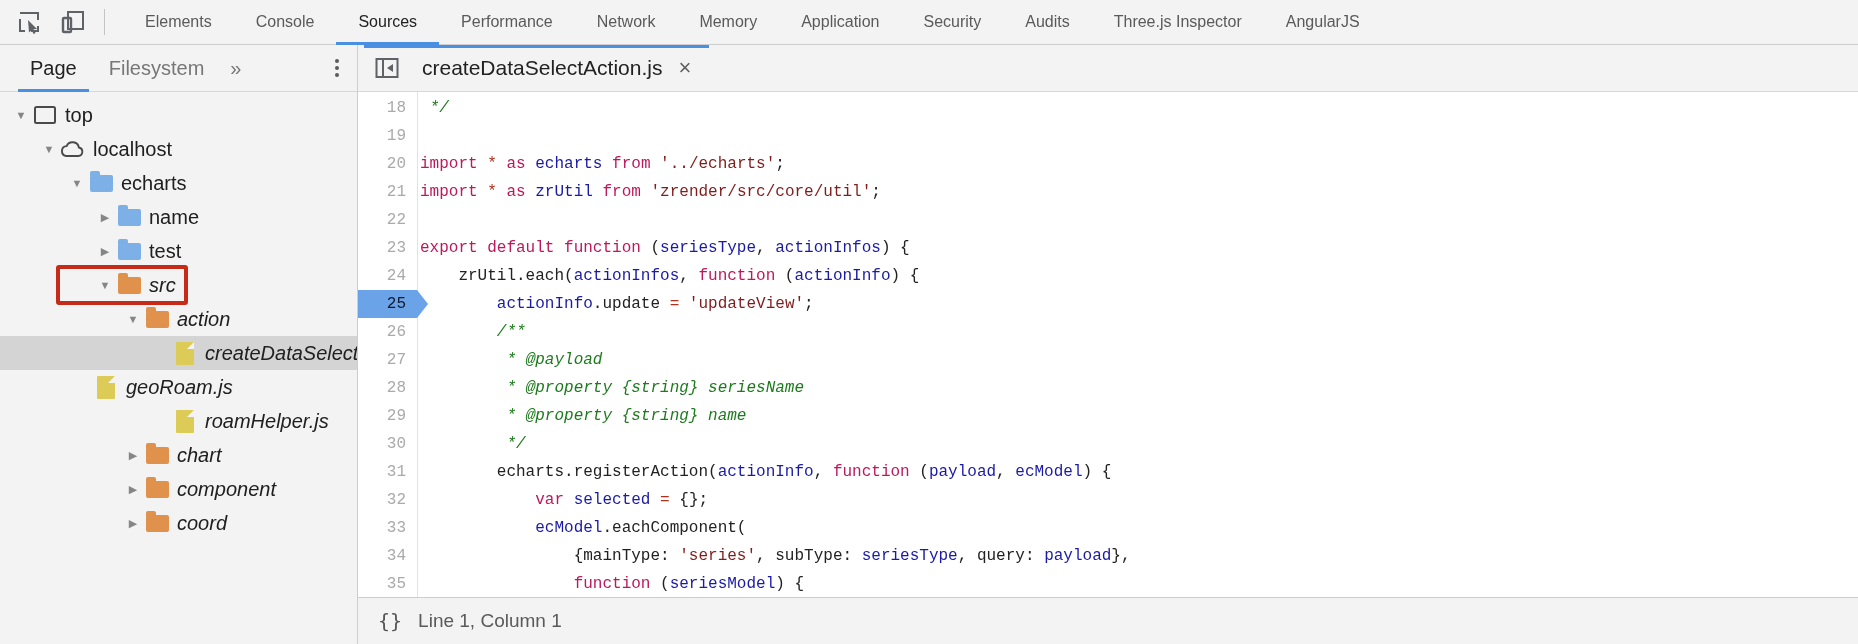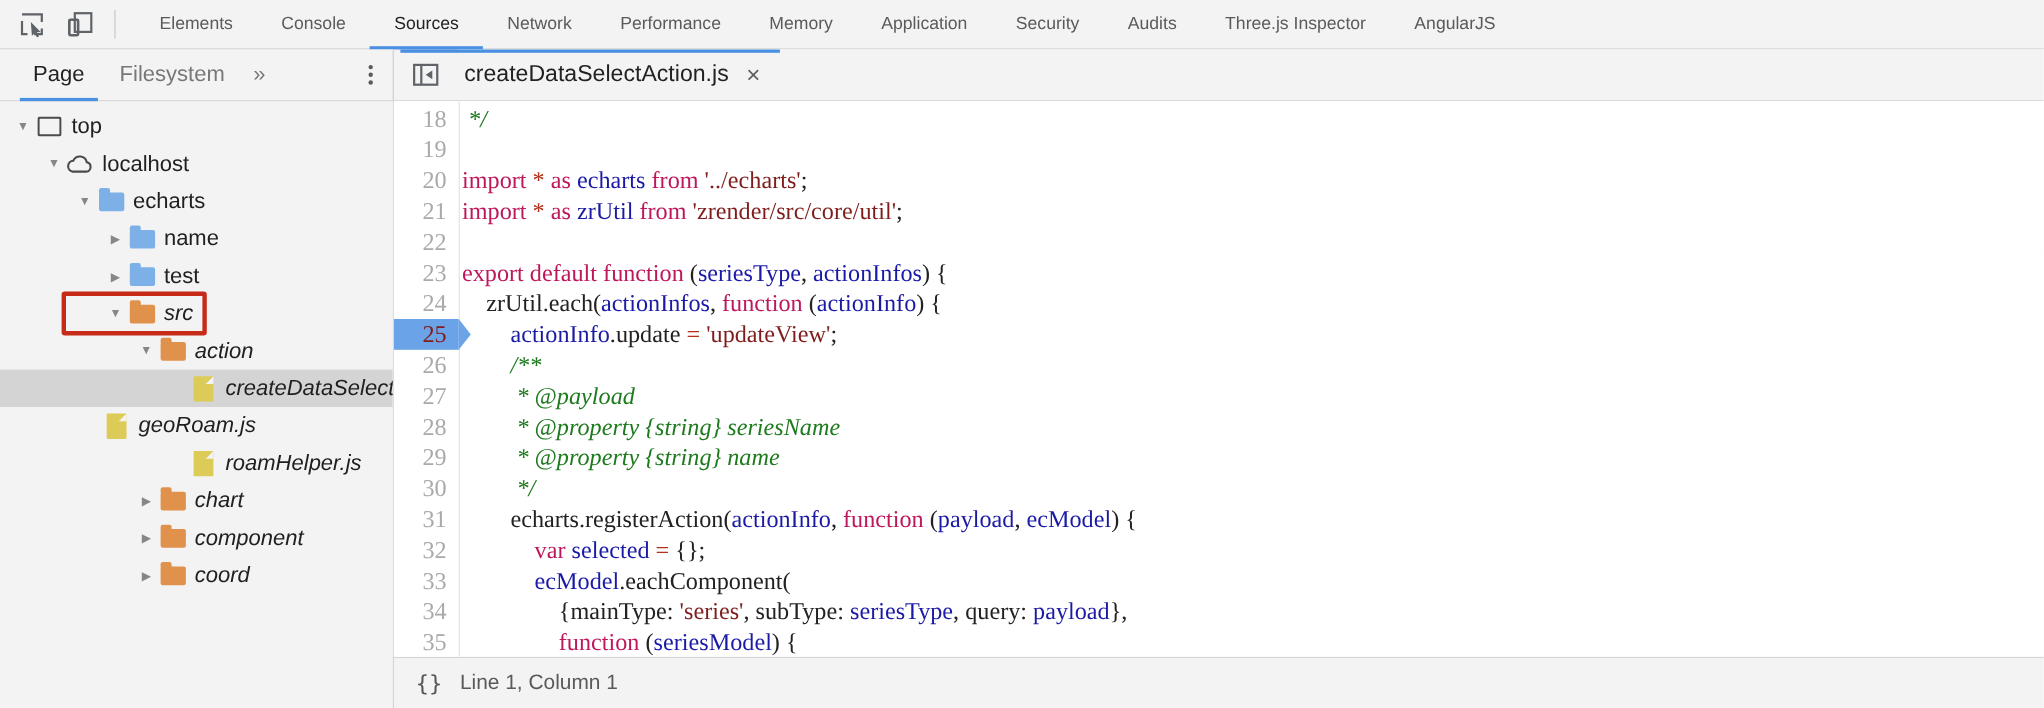--- a/index.html
+++ b/index.html
@@ -204,40 +204,40 @@
     line-height: 1; cursor: pointer;
     padding: 0 2px;
   }
 
   .code-area {
     flex: 1;
     display: flex;
     overflow: hidden;
     background: #ffffff;
     position: relative;
-    font-family: Liberation Serif, serif;
-    font-size: 22px;
+    font-family: Liberation Mono, monospace;
+    font-size: 16px;
     line-height: 28px;
   }
   .gutter {
     width: 60px; min-width: 60px;
     text-align: right;
     color: #aaaaaa;
     background: #ffffff;
     padding-top: 2px;
     border-right: 1px solid #e2e2e2;
     user-select: none;
   }
   .gutter .ln {
     height: 28px; line-height: 28px;
     padding-right: 11px;
     position: relative;
   }
   .gutter .ln.bp {
-    color: #7f1d1d;
+    color: #0f172a;
     background: #6ba3e8;
     padding-right: 11px;
   }
   .gutter .ln.bp::after {
     content: "";
     position: absolute;
     right: -11px; top: 0;
     width: 0; height: 0;
     border-style: solid;
     border-width: 14px 0 14px 11px;
@@ -297,24 +297,24 @@
       <div class="main-tab">
           <span>Elements</span>
         </div>
       <div class="main-tab">
           <span>Console</span>
         </div>
       <div class="main-tab active">
           <span>Sources</span>
         </div>
       <div class="main-tab">
+          <span>Performance</span>
+        </div>
+      <div class="main-tab">
           <span>Network</span>
-        </div>
-      <div class="main-tab">
-          <span>Performance</span>
         </div>
       <div class="main-tab">
           <span>Memory</span>
         </div>
       <div class="main-tab">
           <span>Application</span>
         </div>
       <div class="main-tab">
           <span>Security</span>
         </div>

